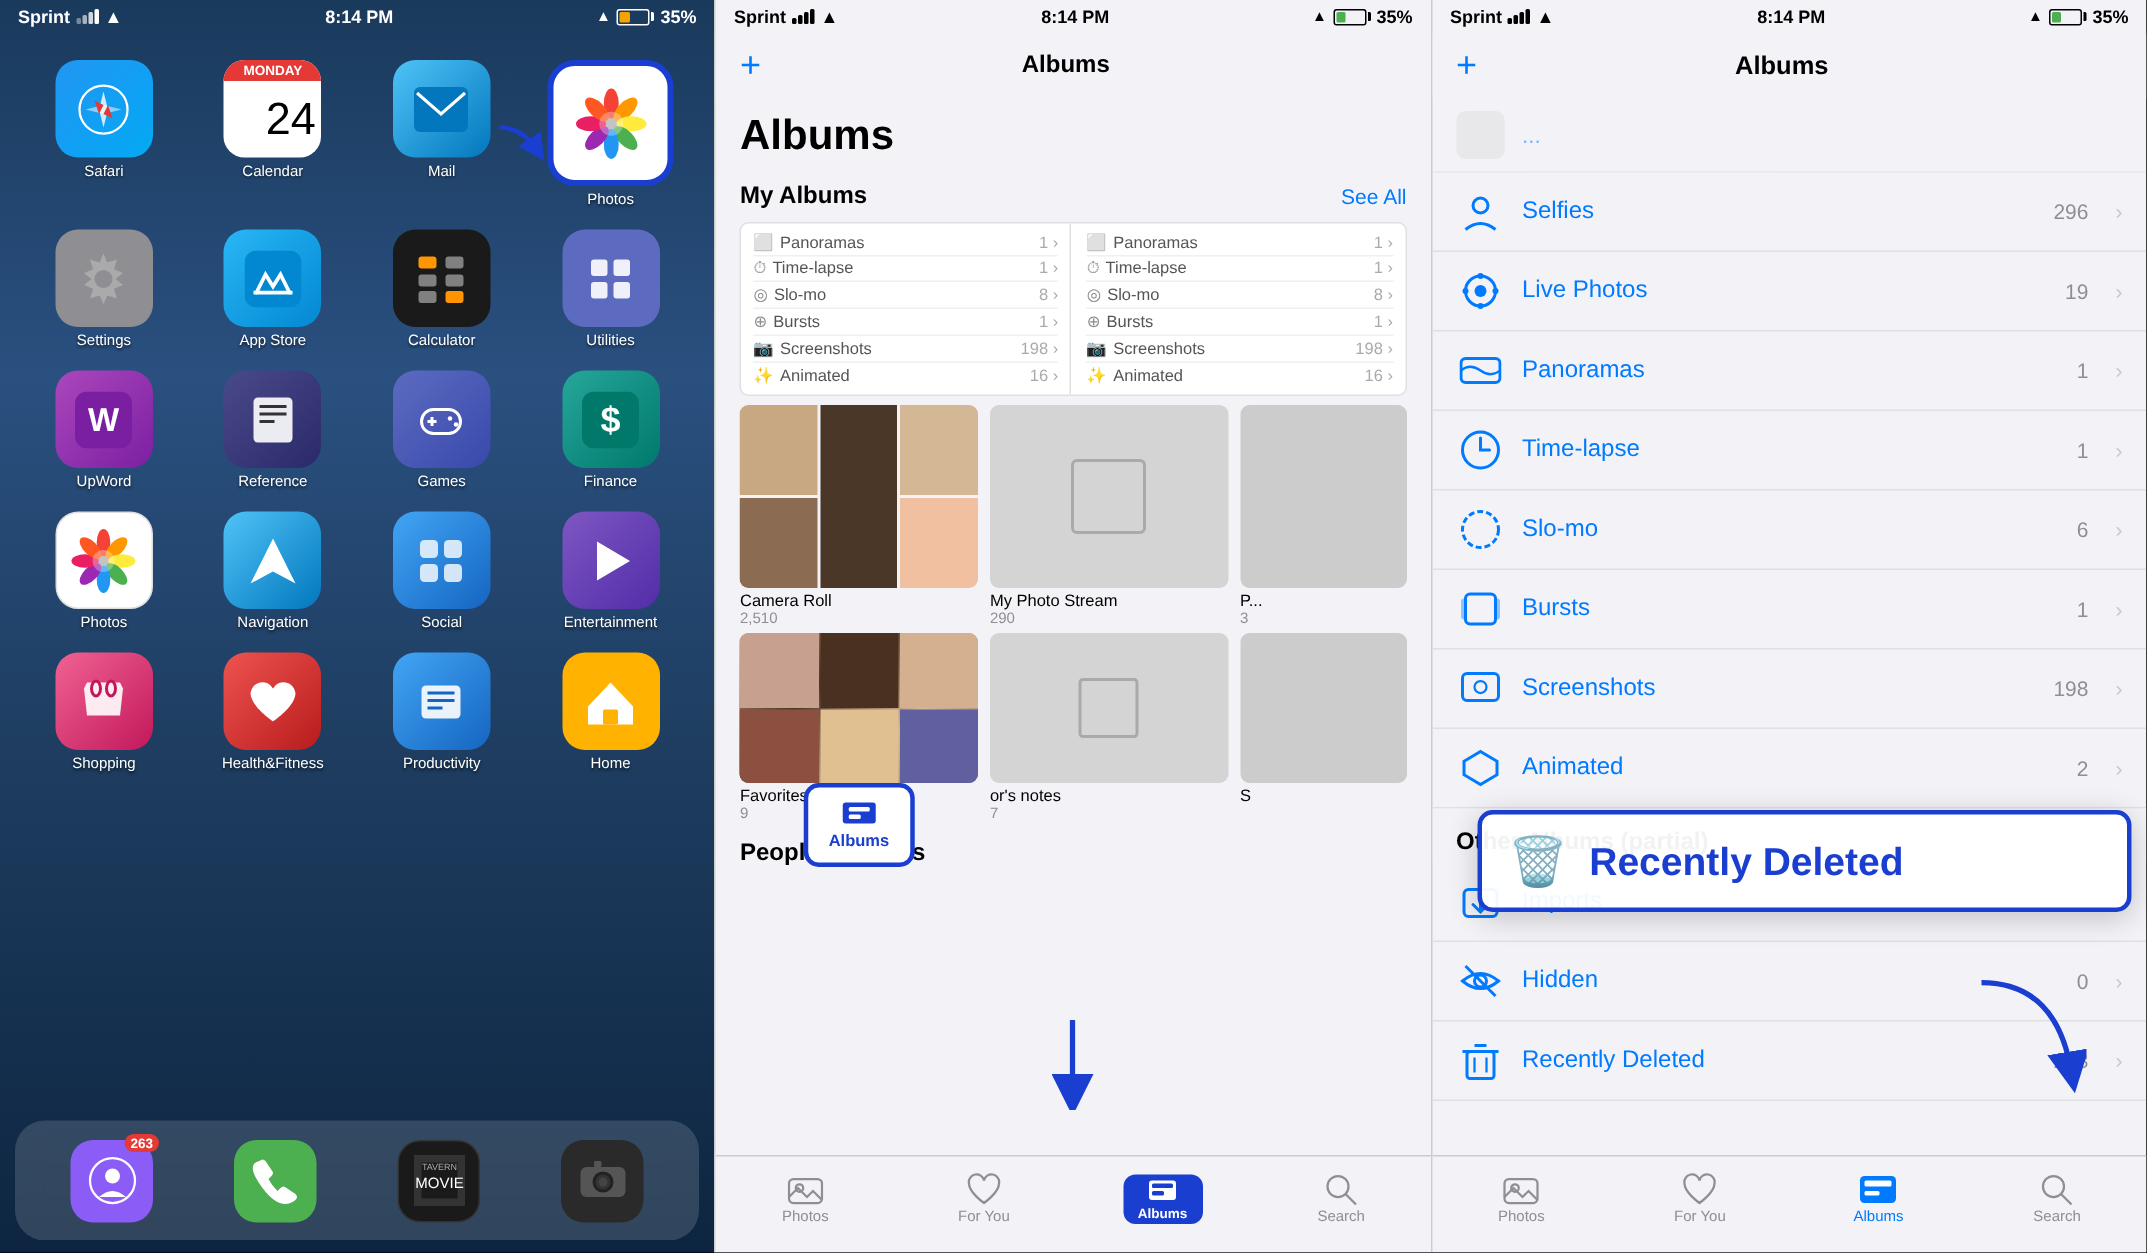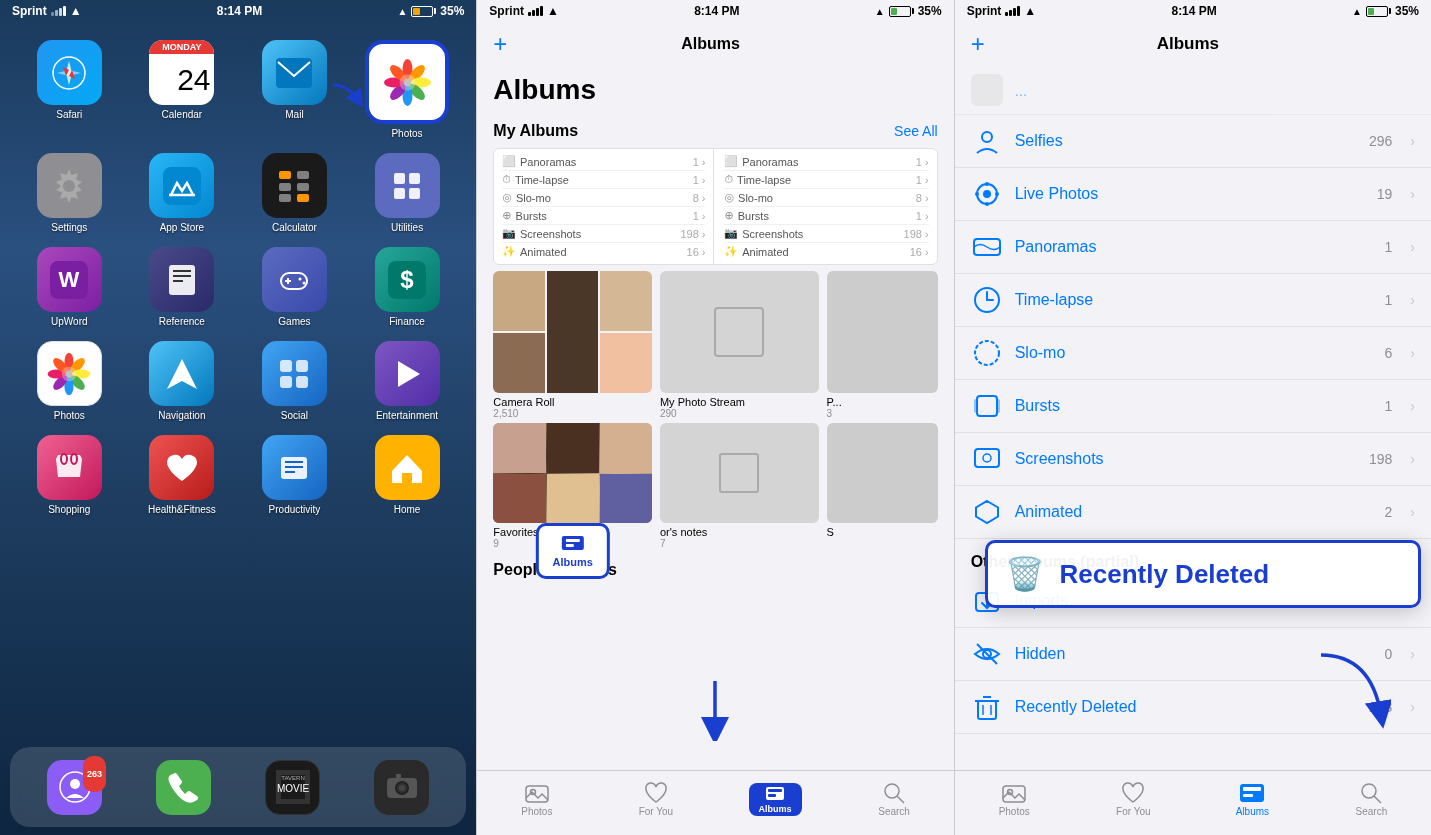--- a/index.html
+++ b/index.html
@@ -127,21 +127,21 @@
     
     .badge {
       position: absolute;
       top: -4px;
       right: -4px;
       background: #e53935;
       color: white;
       border-radius: 10px;
       font-size: 9px;
       font-weight: 700;
-      padding: 13px 4px;
+      padding: 1px 4px;
       min-width: 18px;
       text-align: center;
     }
 
     
     .dock {
       position: absolute;
       bottom: 8px;
       left: 10px;
       right: 10px;

